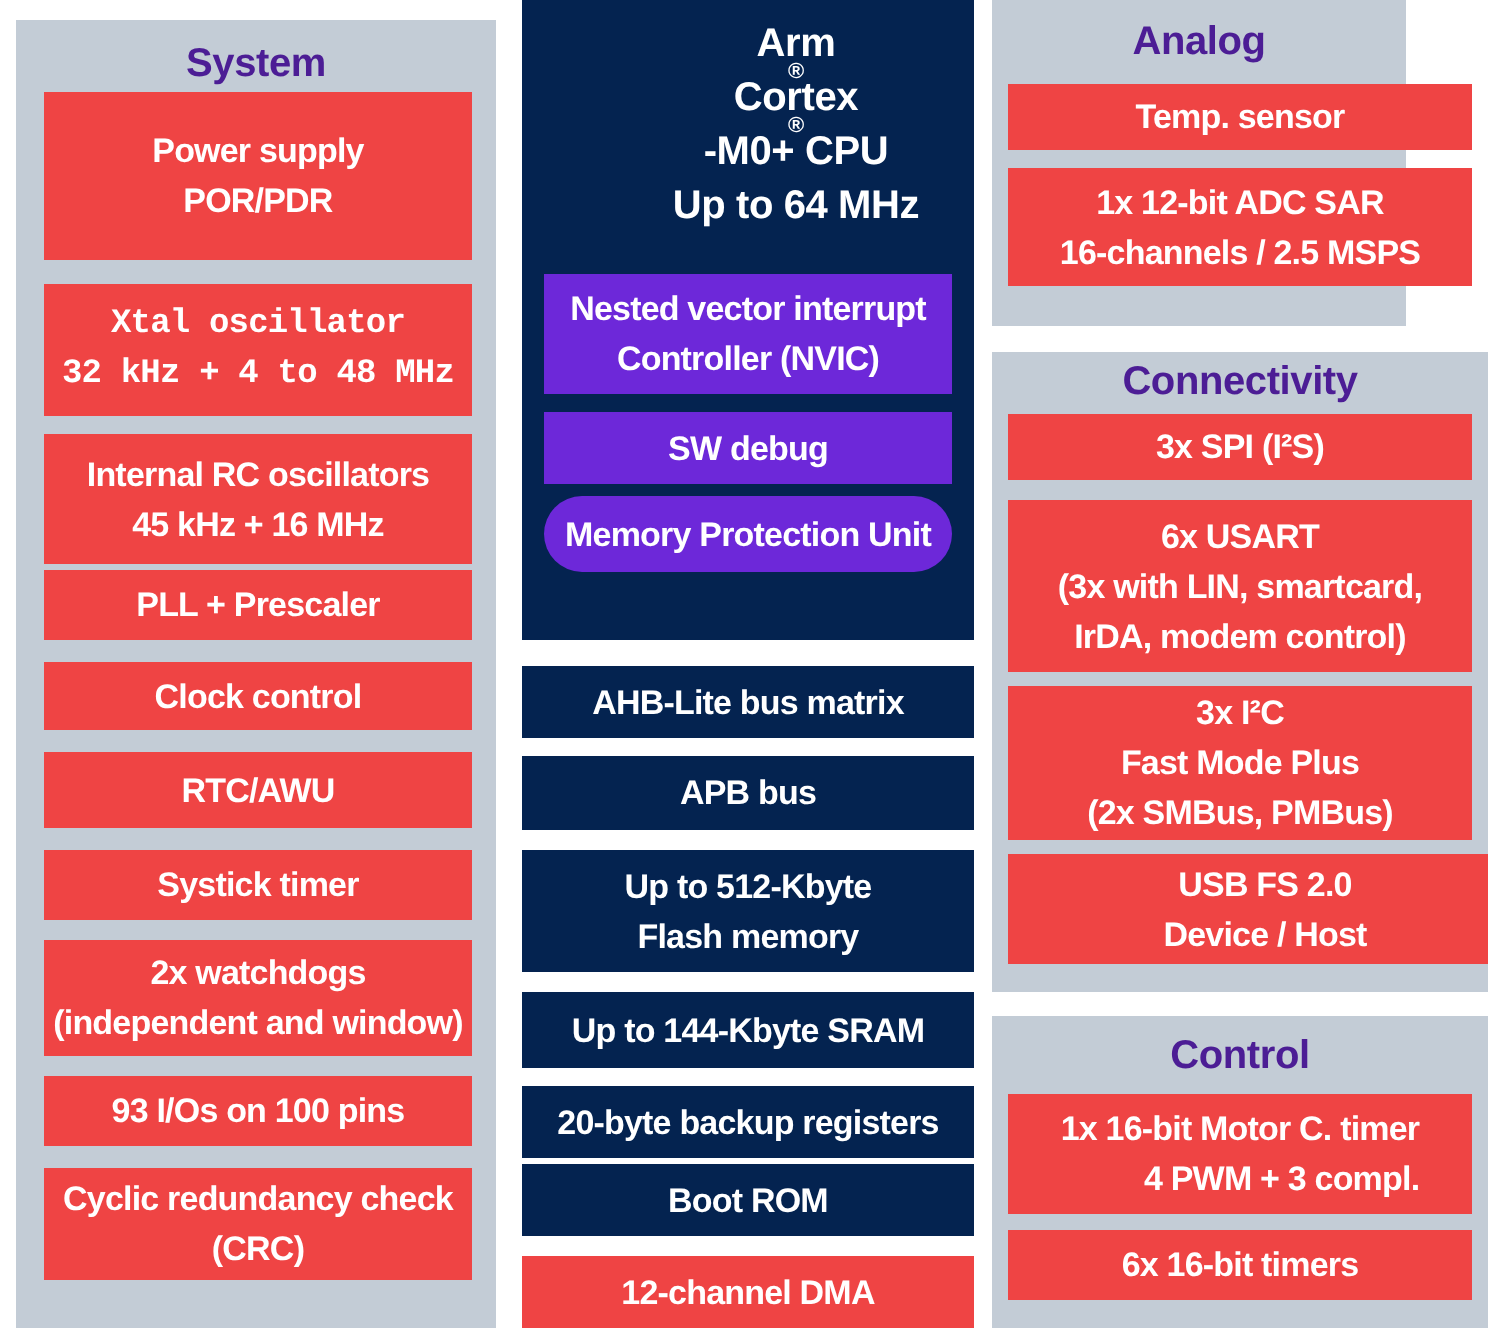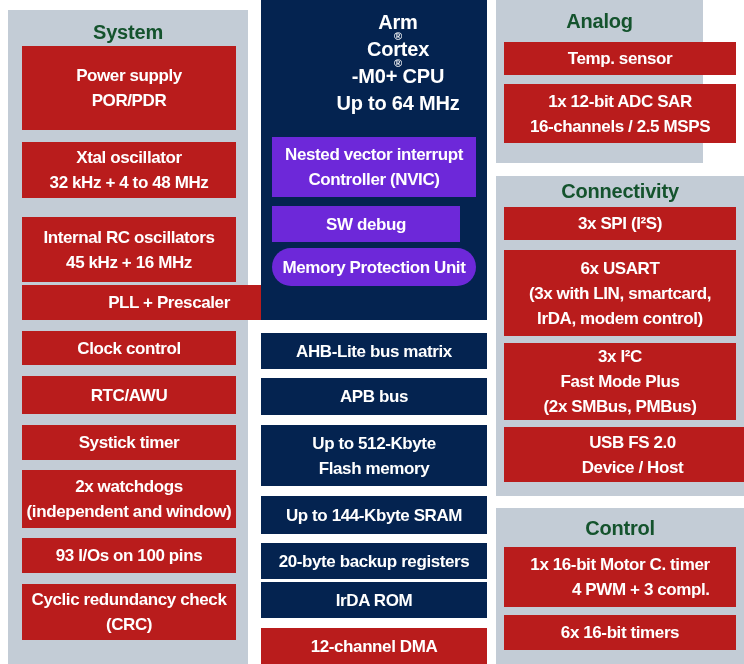--- a/index.html
+++ b/index.html
@@ -4,79 +4,79 @@
 <style>
   html,body{margin:0;padding:0;}
   body{
     width:744px;height:664px;position:relative;overflow:hidden;
     background:#ffffff;
     font-family:"Liberation Sans", sans-serif;
   }
   .panel{position:absolute;background:#c3ccd6;}
   .hdr{
     position:absolute;left:0;right:0;text-align:center;
-    color:#14532d;font-size:20px;font-weight:700;letter-spacing:-0.2px;
+    color:#4c1d95;font-size:20px;font-weight:700;letter-spacing:-0.2px;
     line-height:26px;
   }
   .blk{
     position:absolute;display:flex;align-items:center;justify-content:center;
     text-align:center;color:#ffffff;font-weight:700;
     font-size:17px;line-height:25px;letter-spacing:-0.4px;
     white-space:pre-line;
   }
-  .cyan{background:#b91c1c;}
+  .cyan{background:#ef4444;}
   .cyan2{background:#6d28d9;}
   .navy{background:#042350;}
   .cpu-title{
     position:absolute;left:0;right:0;display:flex;flex-direction:column;
     align-items:center;justify-content:center;
     color:#ffffff;font-weight:700;font-size:20px;line-height:27px;
     letter-spacing:-0.2px;text-align:center;white-space:pre-line;
   }
   sup{font-size:55%;line-height:0;vertical-align:super;}
 </style>
 </head>
 <body>
 
 <div class="panel" style="left:8px;top:10px;width:240px;height:654px;">
   <div class="hdr" style="top:9px;"></div>
   <div class="hdr" style="top:9px;">System</div>
   <div class="blk cyan" style="left:14px;width:214px;top:36px;height:84px;">Power supply
 POR/PDR</div>
-  <div class="blk cyan" style="left:14px;width:214px;top:132px;height:56px;">Xtal oscillator
+  <div class="blk cyan" style="left:14px;width:214px;top:132px;height:66px;font-family:Liberation Mono, monospace;">Xtal oscillator
 32 kHz + 4 to 48 MHz</div>
   <div class="blk cyan" style="left:14px;width:214px;top:207px;height:65px;">Internal RC oscillators
 45 kHz + 16 MHz</div>
-  <div class="blk cyan" style="left:14px;width:214px;top:275px;height:35px;padding-left:40px;">PLL + Prescaler</div>
+  <div class="blk cyan" style="left:14px;width:214px;top:275px;height:35px;">PLL + Prescaler</div>
   <div class="blk cyan" style="left:14px;width:214px;top:321px;height:34px;">Clock control</div>
   <div class="blk cyan" style="left:14px;width:214px;top:366px;height:38px;">RTC/AWU</div>
   <div class="blk cyan" style="left:14px;width:214px;top:415px;height:35px;">Systick timer</div>
   <div class="blk cyan" style="left:14px;width:214px;top:460px;height:58px;">2x watchdogs
 (independent and window)</div>
   <div class="blk cyan" style="left:14px;width:214px;top:528px;height:35px;">93 I/Os on 100 pins</div>
   <div class="blk cyan" style="left:14px;width:214px;top:574px;height:56px;">Cyclic redundancy check
 (CRC)</div>
 </div>
 
 <div class="navy" style="position:absolute;left:261px;top:0;width:226px;height:320px;">
   <div class="cpu-title" style="top:34px;height:58px;padding-left:48px;">Arm<sup>®</sup> Cortex<sup>®</sup>-M0+ CPU
 Up to 64 MHz</div>
   <div class="blk cyan2" style="left:11px;width:204px;top:137px;height:60px;">Nested vector interrupt
 Controller (NVIC)</div>
-  <div class="blk cyan2" style="left:11px;width:188px;top:206px;height:36px;">SW debug</div>
+  <div class="blk cyan2" style="left:11px;width:204px;top:206px;height:36px;">SW debug</div>
   <div class="blk cyan2" style="left:11px;width:204px;top:248px;height:38px;border-radius:19px;">Memory Protection Unit</div>
 </div>
 
 <div class="blk navy" style="left:261px;width:226px;top:333px;height:36px;">AHB-Lite bus matrix</div>
 <div class="blk navy" style="left:261px;width:226px;top:378px;height:37px;">APB bus</div>
 <div class="blk navy" style="left:261px;width:226px;top:425px;height:61px;">Up to 512-Kbyte
 Flash memory</div>
 <div class="blk navy" style="left:261px;width:226px;top:496px;height:38px;">Up to 144-Kbyte SRAM</div>
 <div class="blk navy" style="left:261px;width:226px;top:543px;height:36px;">20-byte backup registers</div>
-<div class="blk navy" style="left:261px;width:226px;top:582px;height:36px;">IrDA ROM</div>
+<div class="blk navy" style="left:261px;width:226px;top:582px;height:36px;">Boot ROM</div>
 <div class="blk cyan" style="left:261px;width:226px;top:628px;height:36px;">12-channel DMA</div>
 
 <div class="panel" style="left:496px;top:0;width:207px;height:163px;">
   <div class="hdr" style="top:8px;">Analog</div>
   <div class="blk cyan" style="left:8px;width:232px;top:42px;height:33px;">Temp. sensor</div>
   <div class="blk cyan" style="left:8px;width:232px;top:84px;height:59px;">1x 12-bit ADC SAR
 16-channels / 2.5 MSPS</div>
 </div>
 
 <div class="panel" style="left:496px;top:176px;width:248px;height:320px;">

